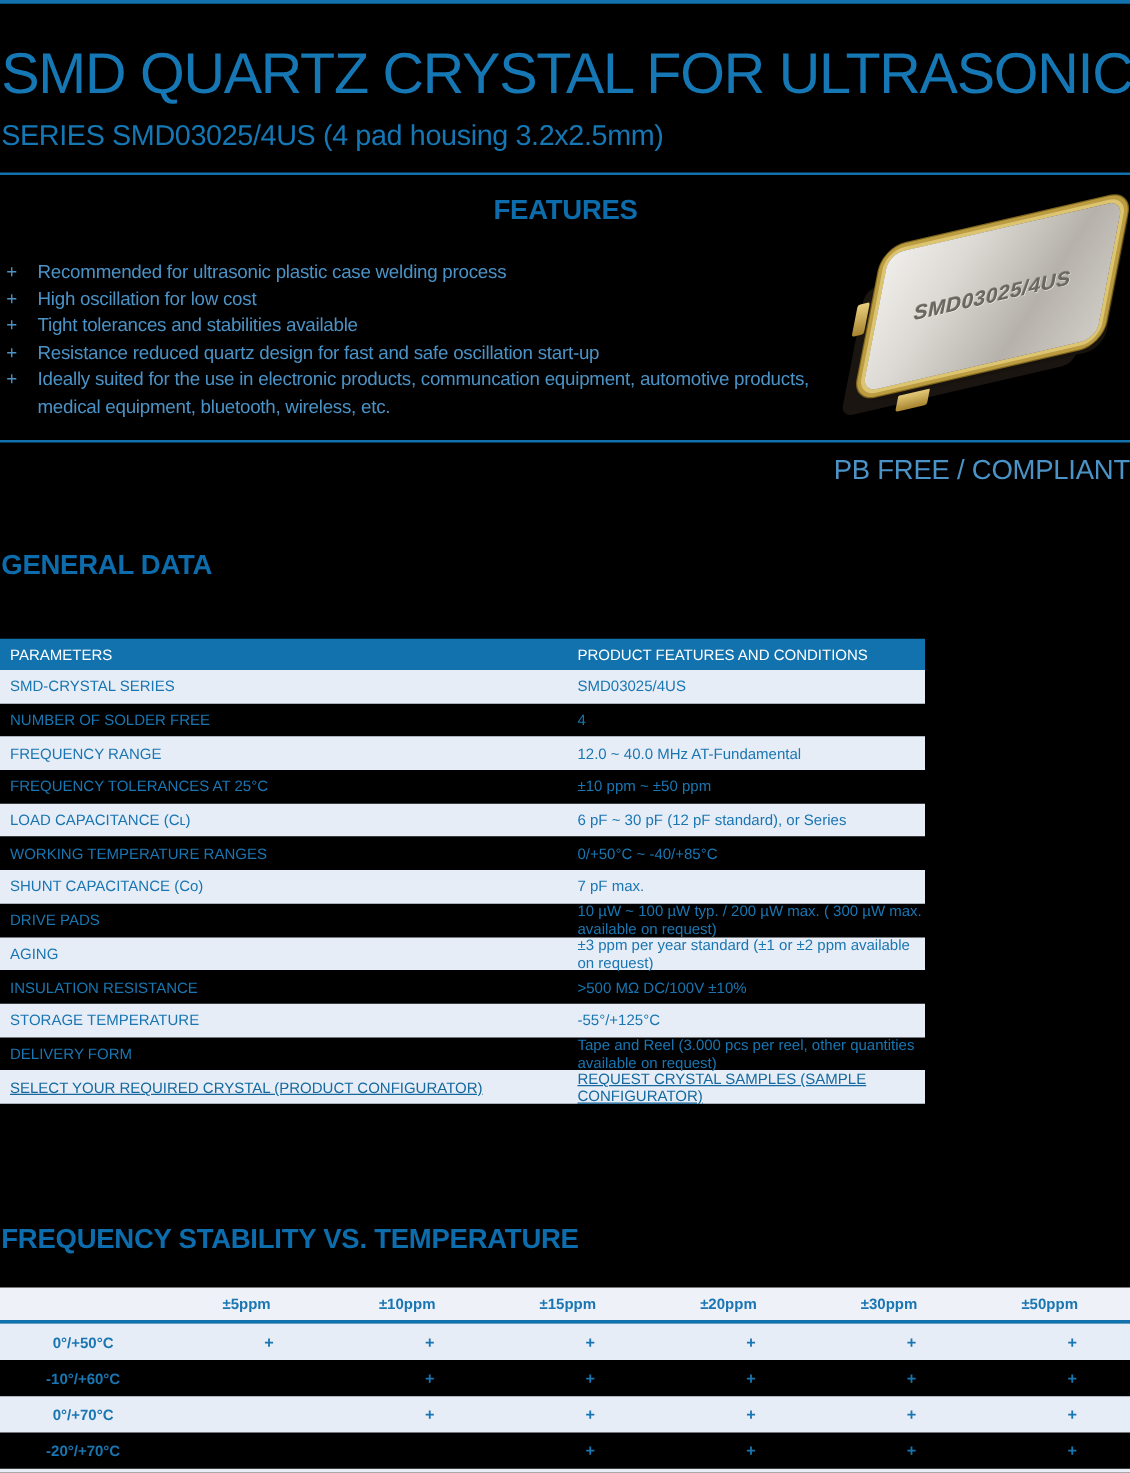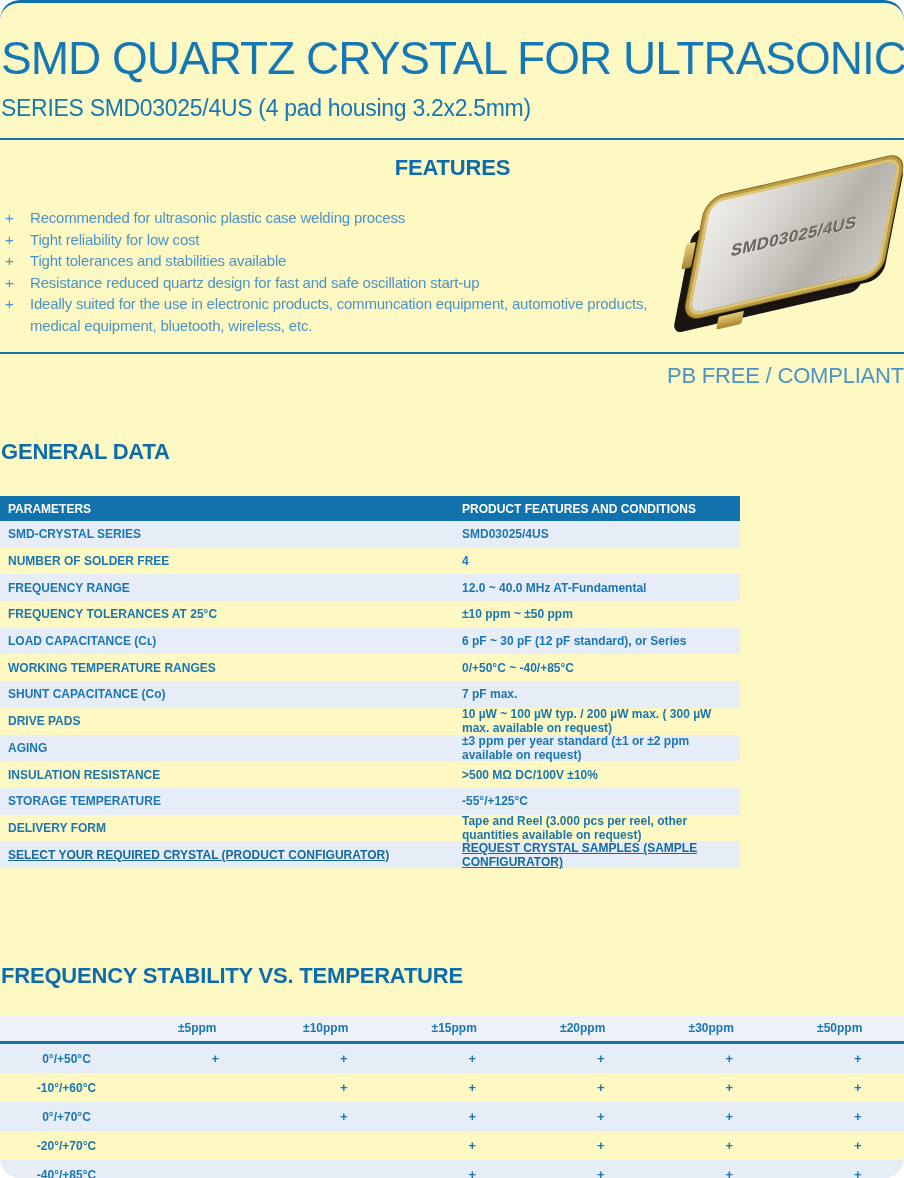--- a/index.html
+++ b/index.html
@@ -7,22 +7,22 @@
     --title-blue:#1577b4;
     --body-blue:#4b93c7;
     --table-text:#1a76b2;
     --band-blue:#1272ad;
     --row-alt:#e7edf7;
     --st-head-bg:#eef1f8;
   }
   *{margin:0;padding:0;box-sizing:border-box;}
   html,body{background:#fff;}
   body{font-family:"Liberation Sans","DejaVu Sans",sans-serif;}
-  .page{width:904px;height:1178px;margin:0 auto;position:relative;background:#fef9c3;
-        border-top:3px solid var(--band-blue);overflow:hidden;border-radius:20px;}
+  .page{width:904px;height:1178px;margin:0 auto;position:relative;background:#000000;
+        border-top:3px solid var(--band-blue);overflow:hidden;}
 
   .doc-title{font-size:46px;font-weight:400;color:var(--title-blue);letter-spacing:-1px;
              margin:28px 0 0 1px;white-space:nowrap;}
   .doc-subtitle{font-size:23px;font-weight:400;color:var(--title-blue);letter-spacing:-0.3px;
                 margin:10px 0 0 1px;}
   .rule{height:2px;background:var(--band-blue);margin-top:16px;}
 
   .section-heading{font-size:22px;font-weight:700;color:var(--heading-blue);letter-spacing:-0.2px;}
   .features-heading{margin:15px 0 0 1px;text-align:center;}
 
@@ -45,21 +45,21 @@
              box-shadow:0 0 0 3px #ddc470,0 0 0 6px #bb9c40,0 0 0 7px #7d651f,5px 7px 0 3px #17120d;
              display:flex;align-items:center;justify-content:center;}
   .chip-label{font-size:17px;font-weight:700;color:#6a675f;letter-spacing:0.5px;
               text-shadow:0.5px 0.5px 0 #f7f6f3,-0.5px -0.5px 0 #8d8a82;}
 
   .compliance{font-size:22px;color:var(--body-blue);text-align:right;margin-top:9px;letter-spacing:-0.2px;}
 
   .general-heading{margin:50px 0 0 1px;}
 
   
-  .gd-table{margin-top:31px;width:740px;font-size:12px;font-weight:700;color:var(--table-text);}
+  .gd-table{margin-top:46px;width:740px;font-size:12px;font-weight:400;color:var(--table-text);}
   .gd-header{display:flex;background:var(--band-blue);color:#fff;height:25px;align-items:center;}
   .gd-col1{width:455px;padding-left:8px;flex-shrink:0;}
   .gd-col2{flex:1;padding-left:7px;}
   .gd-row{display:flex;height:26.7px;align-items:center;}
   .gd-rows .gd-row:nth-child(odd){background:var(--row-alt);}
   .gd-links-row{display:flex;height:27px;align-items:center;background:var(--row-alt);}
   .gd-link{text-decoration:underline;color:#15699f;cursor:pointer;text-align:right;}
 
   .stability-heading{margin:95px 0 0 1px;}
 
@@ -81,21 +81,21 @@
 
   <h1 class="doc-title">SMD QUARTZ CRYSTAL FOR ULTRASONIC</h1>
   <div class="doc-subtitle">SERIES SMD03025/4US (4 pad housing 3.2x2.5mm)</div>
 
   <div class="rule"></div>
 
   <div class="features-wrap">
     <h2 class="section-heading features-heading">FEATURES</h2>
     <ul class="feature-list">
         <li class="feature-item"><span class="feature-bullet">+</span><span>Recommended for ultrasonic plastic case welding process</span></li>
-        <li class="feature-item"><span class="feature-bullet">+</span><span>Tight reliability for low cost</span></li>
+        <li class="feature-item"><span class="feature-bullet">+</span><span>High oscillation for low cost</span></li>
         <li class="feature-item"><span class="feature-bullet">+</span><span>Tight tolerances and stabilities available</span></li>
         <li class="feature-item"><span class="feature-bullet">+</span><span>Resistance reduced quartz design for fast and safe oscillation start-up</span></li>
         <li class="feature-item"><span class="feature-bullet">+</span><span>Ideally suited for the use in electronic products, communcation equipment,  automotive products, medical equipment, bluetooth, wireless, etc.</span></li>
       </ul>
 
     <div class="chip-scene">
       <div class="chip-base"></div>
       <div class="chip-face">
         <span class="chip-label">SMD03025/4US</span>
       </div>

